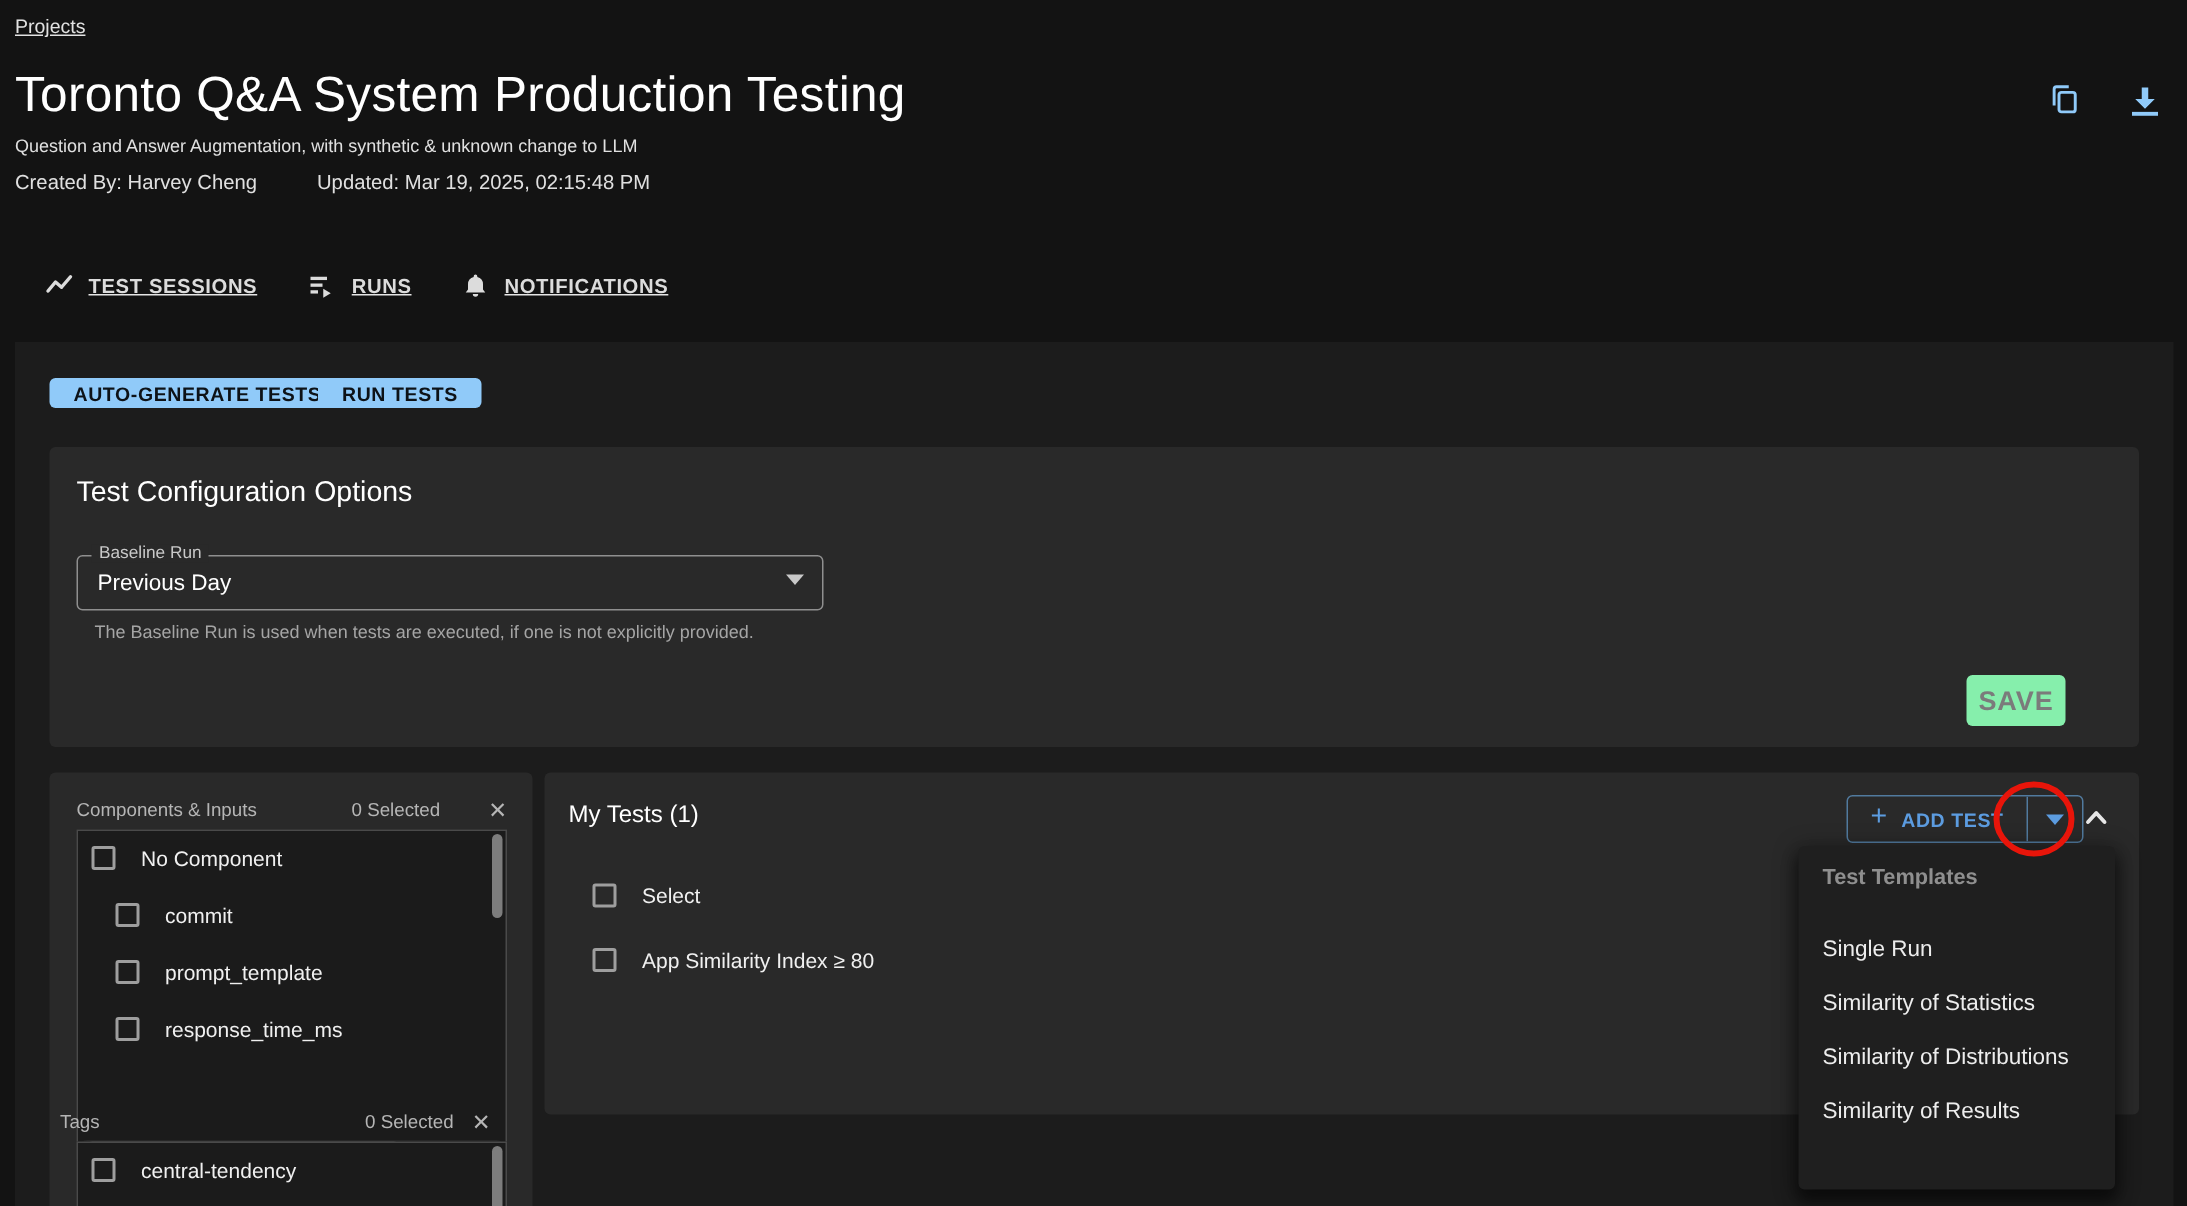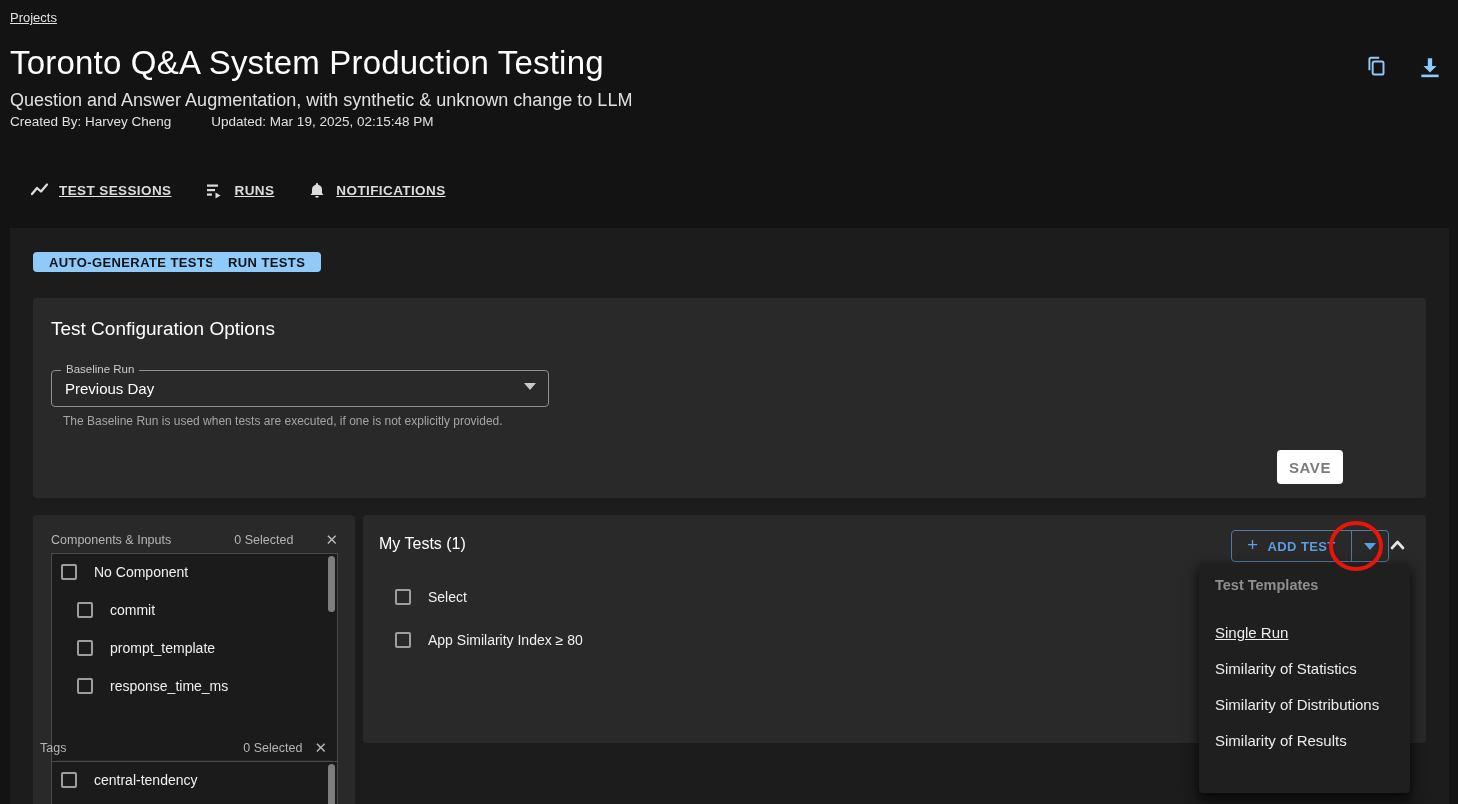--- a/index.html
+++ b/index.html
@@ -19,21 +19,21 @@
     font-size: 13px; color: #e2e2e2;
     text-decoration: underline; cursor: pointer;
   }
   .page-title {
     left: 10px; top: 44px;
     font-size: 33px; font-weight: 400; color: #ffffff;
     letter-spacing: 0.2px;
   }
   .page-subtitle {
     left: 10px; top: 90px;
-    font-size: 18px; color: #e0e0e0;
+    font-size: 12px; color: #e0e0e0;
   }
   .meta-row {
     left: 10px; top: 114px;
     font-size: 13.5px; color: #e0e0e0;
     display: flex; gap: 40px;
   }
   .hdr-icon { width: 26px; height: 26px; cursor: pointer; }
 
   
   .tabbar {
@@ -83,25 +83,25 @@
     line-height: 35px; font-size: 15px; color: #ffffff;
   }
   .select-caret {
     position: absolute; right: 12px; top: 12px;
     width: 0; height: 0;
     border-left: 6px solid transparent; border-right: 6px solid transparent;
     border-top: 7px solid #c9c9c9;
   }
   .helper-text { left: 63px; top: 414px; font-size: 12px; color: #a5a5a5; }
   .save-btn {
-    left: 1277px; top: 450px; width: 66px; height: 34px;
-    background: #ffffff; color: #7b7b7b;
+    left: 1311px; top: 450px; width: 66px; height: 34px;
+    background: #86efac; color: #7b7b7b;
     border: none; border-radius: 4px;
     font-family: "Liberation Sans", sans-serif;
-    font-size: 15px; font-weight: 700; letter-spacing: 0.6px;
+    font-size: 18px; font-weight: 700; letter-spacing: 0.6px;
   }
 
   
   .filter-head {
     display: flex; align-items: center;
     font-size: 12.5px; color: #b5b5b5;
   }
   .filter-head .spacer { flex: 1; }
   .close-x { font-size: 15px; color: #b5b5b5; cursor: pointer; margin-left: 12px; }
   .listbox {
@@ -313,21 +313,21 @@
   <span class="checkbox"></span>
   <span>Select</span>
 </div>
 <div class="abs check-row" style="left:395px;top:632px;">
   <span class="checkbox"></span>
   <span>App Similarity Index ≥ 80</span>
 </div>
 
 <div class="abs menu">
   <div class="menu-header">Test Templates</div>
-  <div class="menu-item" style="top:50px;text-decoration:underline;">Single Run</div>
+  <div class="menu-item" style="top:50px;">Single Run</div>
   <div class="menu-item" style="top:86px;">Similarity of Statistics</div>
   <div class="menu-item" style="top:122px;">Similarity of Distributions</div>
   <div class="menu-item" style="top:158px;">Similarity of Results</div>
 </div>
 
 <svg class="abs annotation" style="left:1326px;top:519px;" width="62" height="56" viewBox="0 0 62 56">
   <ellipse cx="30" cy="27" rx="25" ry="23" fill="none" stroke="#e8150a" stroke-width="4"></ellipse>
 </svg>
 
 </body></html>

